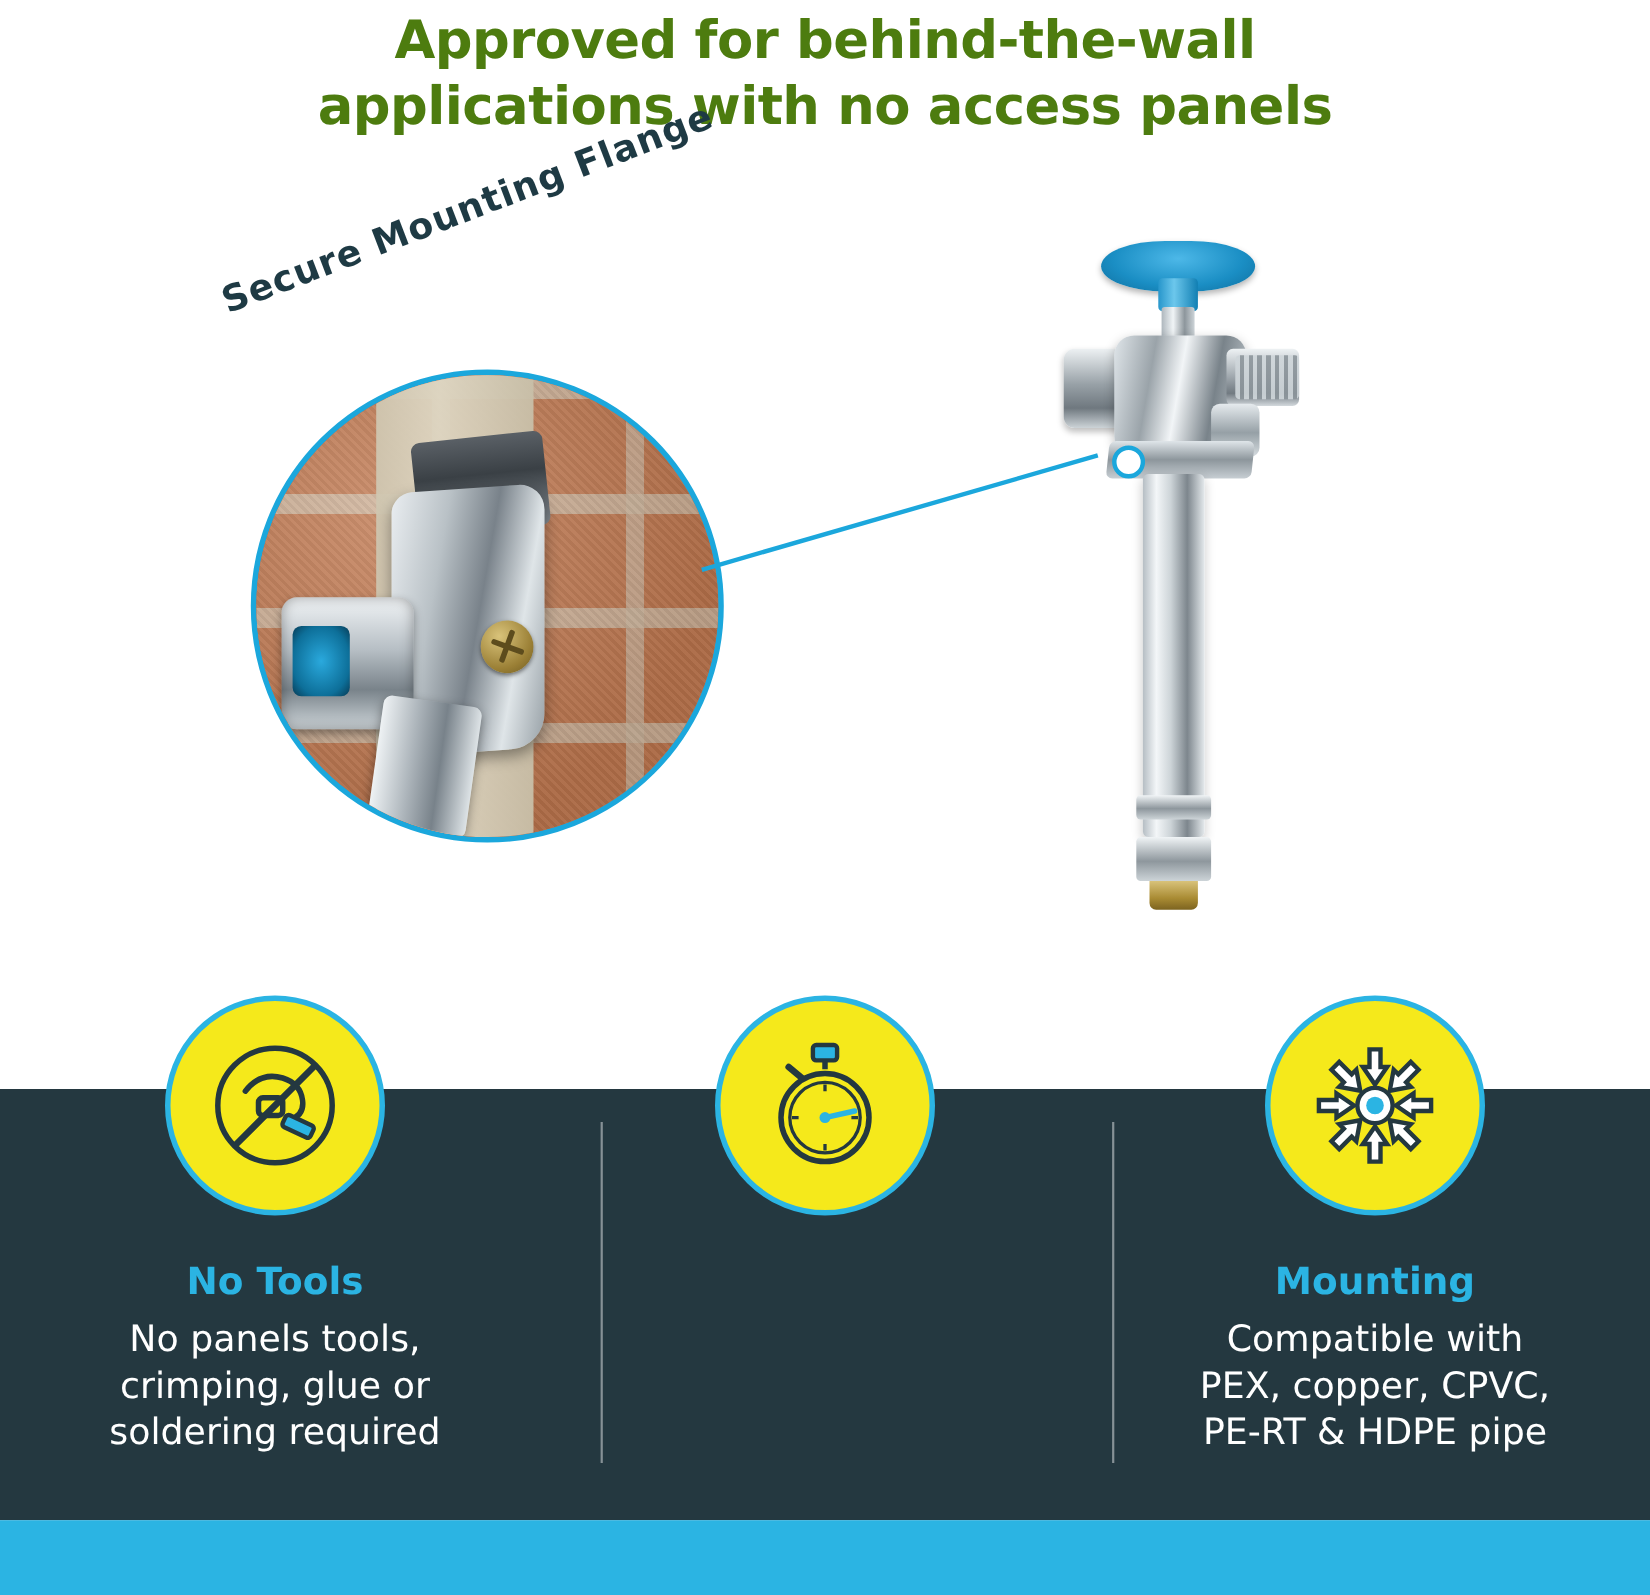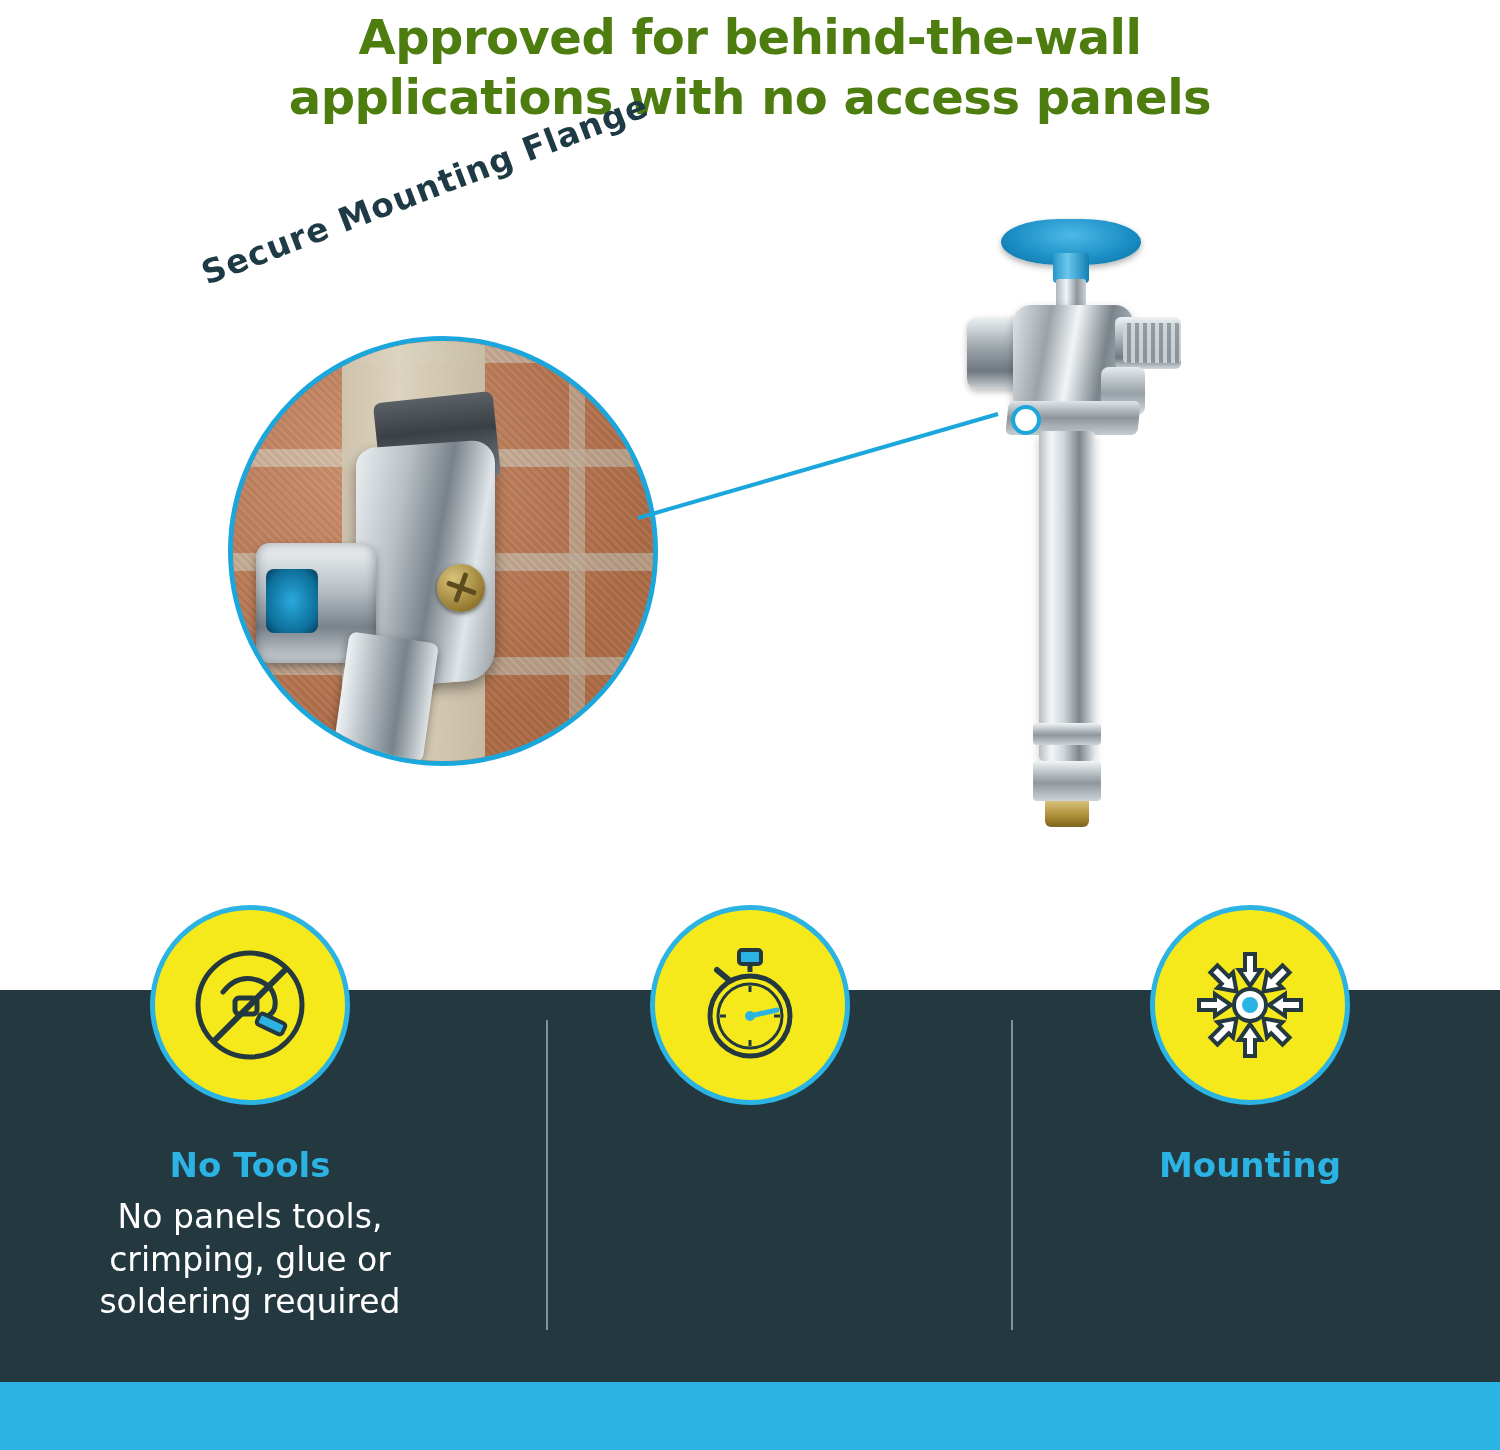--- a/index.html
+++ b/index.html
@@ -504,15 +504,18 @@
             </g>
           <g transform="rotate(315 65 65)">
               <path d="M65 46 L76 30 L70 30 L70 14 L60 14 L60 30 L54 30 Z"></path>
             </g>
         </g>
         <circle cx="65" cy="65" r="16" fill="#ffffff" stroke="#243840" stroke-width="4"></circle>
         <circle cx="65" cy="65" r="8" fill="#2BB4E3"></circle>
       </svg>
     </div>
     <div class="f-title">Mounting</div>
+    <div class="f-desc">Compatible with
+PEX, copper, CPVC,
+PE-RT &amp; HDPE pipe</div>
   </div>
 
 </div>
 
 </body></html>

